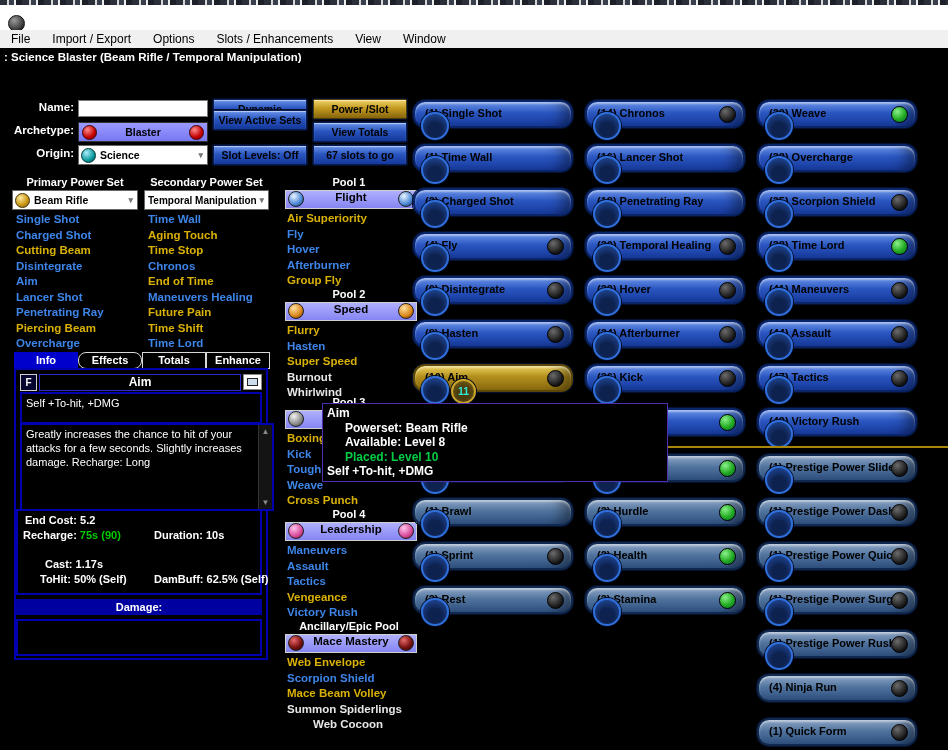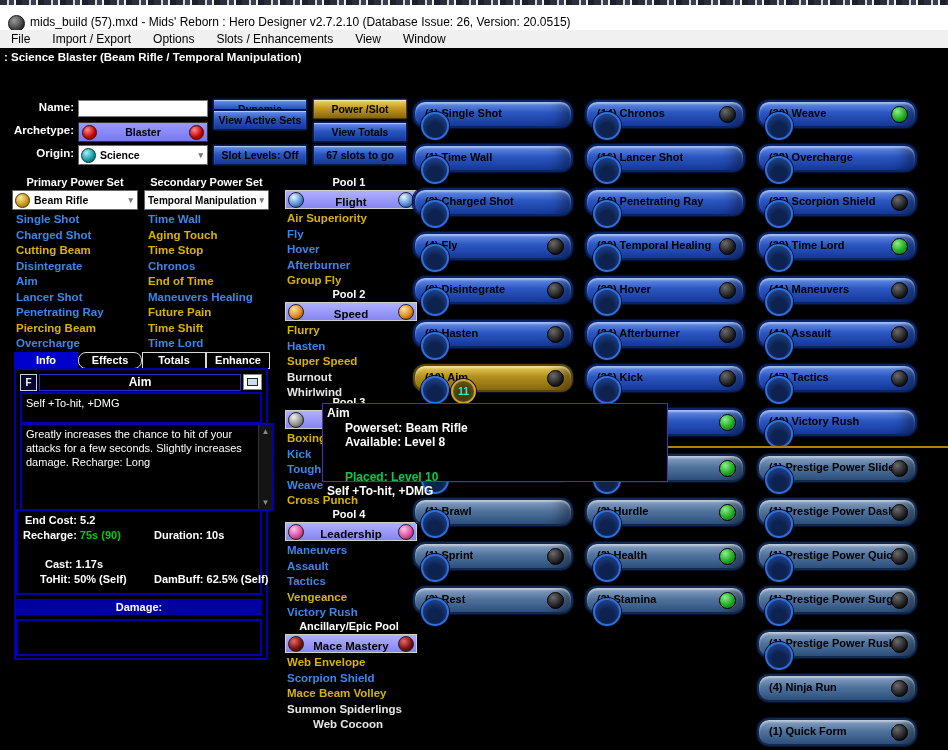--- a/index.html
+++ b/index.html
@@ -48,21 +48,21 @@
   
   .set-header{color:#fff;font-size:11px;font-weight:bold;text-align:center;}
   .ps-item{font-size:11.5px;font-weight:bold;line-height:15.5px;white-space:nowrap;cursor:default;}
   .taken{color:#3d85e8;}
   .available{color:#d9b106;}
   .unavailable{color:#e6e6e6;}
 
   
   .pool-label{color:#fff;font-size:11px;font-weight:bold;text-align:center;width:128px;}
   .pool-header{width:126px;height:17px;background:linear-gradient(#b0b0ff,#8585f2);border:1px solid #d0d0d0;
-    display:flex;align-items:flex-end;justify-content:space-between;padding:0 2px;}
+    display:flex;align-items:flex-start;justify-content:space-between;padding:0 2px;}
   .pool-name{font-size:11.5px;font-weight:bold;color:#000;flex:1;text-align:center;}
   .pool-orb{width:14px;height:14px;border-radius:50%;border:1px solid #222;}
   .orb-flight{background:radial-gradient(circle at 35% 30%,#eaf6ff,#4a86d8 60%,#134 100%);}
   .orb-speed{background:radial-gradient(circle at 35% 30%,#ffe2a0,#d88418 60%,#520 100%);}
   .orb-fighting{background:radial-gradient(circle at 35% 30%,#f2f2f2,#8a8a8a 60%,#333 100%);}
   .orb-leadership{background:radial-gradient(circle at 35% 30%,#ffc2ec,#d8489a 60%,#612 100%);}
   .orb-mace{background:radial-gradient(circle at 35% 30%,#e86a6a,#7a1212 55%,#200 100%);}
 
   
   .tab{height:15px;font-size:11px;font-weight:bold;color:#fff;text-align:center;line-height:15px;
@@ -97,30 +97,29 @@
     background:radial-gradient(circle at 50% 65%,#0e2250 35%,#1c3f86 75%,#0a1a40 100%);box-shadow:0 0 0 1px #020a20;}
   .slot.goldslot{width:21px;height:21px;border-color:#caa52c;
     background:radial-gradient(circle at 50% 60%,#4a3a0c 35%,#6a5414 75%,#2a2006 100%);
     color:#2ee8d8;font-size:10.5px;font-weight:bold;text-align:center;line-height:21px;}
   #divider{left:413px;top:446px;width:535px;height:2px;background:#a8860a;}
 
   
   #tooltip{left:322px;top:403px;width:336px;height:73px;background:#000;border:1px solid #5030b0;z-index:60;
     color:#fff;font-size:12px;font-weight:bold;line-height:14.5px;padding:2px 4px;}
   .tt-indent{padding-left:18px;}
-  .tt-green{color:#00cc44;margin-top:20px;}
+  .tt-green{color:#00cc44;}
 </style>
 </head>
 <body>
 
 <div id="edge-strip" class="abs"></div>
 
 <div id="titlebar" class="abs">
   <div id="title-icon" class="abs"></div>
-  <div id="title-text" class="abs">mids_build (57).mxd - Mids' Reborn : Hero Designer v2.7.2.10 (Database Issue: 26, Version: 20.0515)</div>
 </div>
 
 <div id="menubar" class="abs">
     <div class="menu-item">File</div>
     <div class="menu-item">Import / Export</div>
     <div class="menu-item">Options</div>
     <div class="menu-item">Slots / Enhancements</div>
     <div class="menu-item">View</div>
     <div class="menu-item">Window</div>
   </div>

